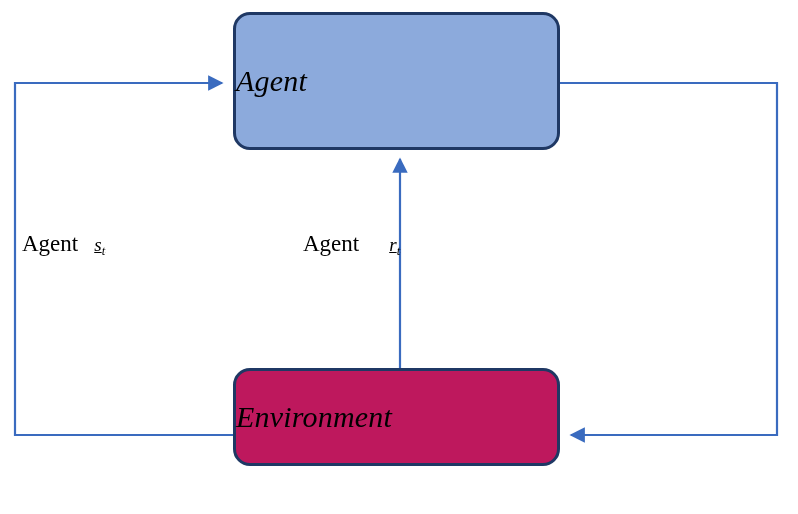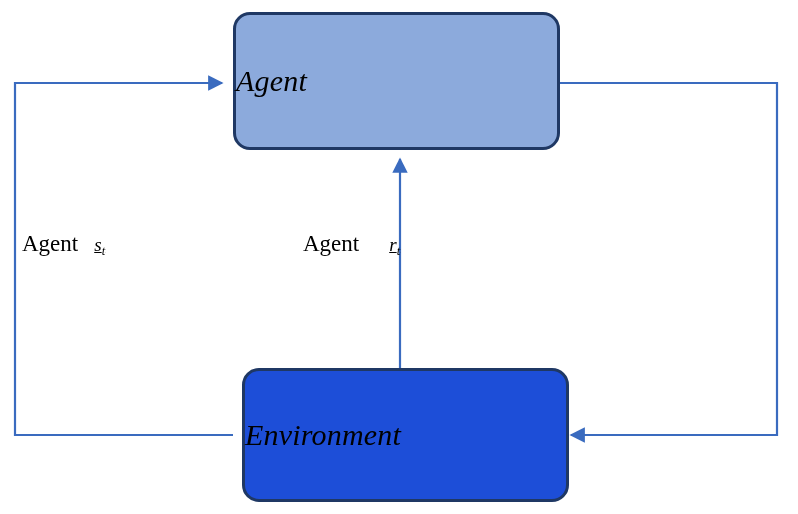--- a/index.html
+++ b/index.html
@@ -33,25 +33,25 @@
     font-style: italic;
   }
   #agent-box {
     left: 233px;
     top: 12px;
     width: 327px;
     height: 138px;
     background: #8CAADC;
   }
   #environment-box {
-    left: 242px;
+    left: 233px;
     top: 368px;
     width: 327px;
-    height: 134px;
-    background: #1d4ed8;
+    height: 98px;
+    background: #be185d;
   }
   .node-label {
     font-size: 30px;
     color: #000000;
     line-height: 1;
     letter-spacing: 0.2px;
   }
   .edge-label {
     position: absolute;
     font-size: 23px;

